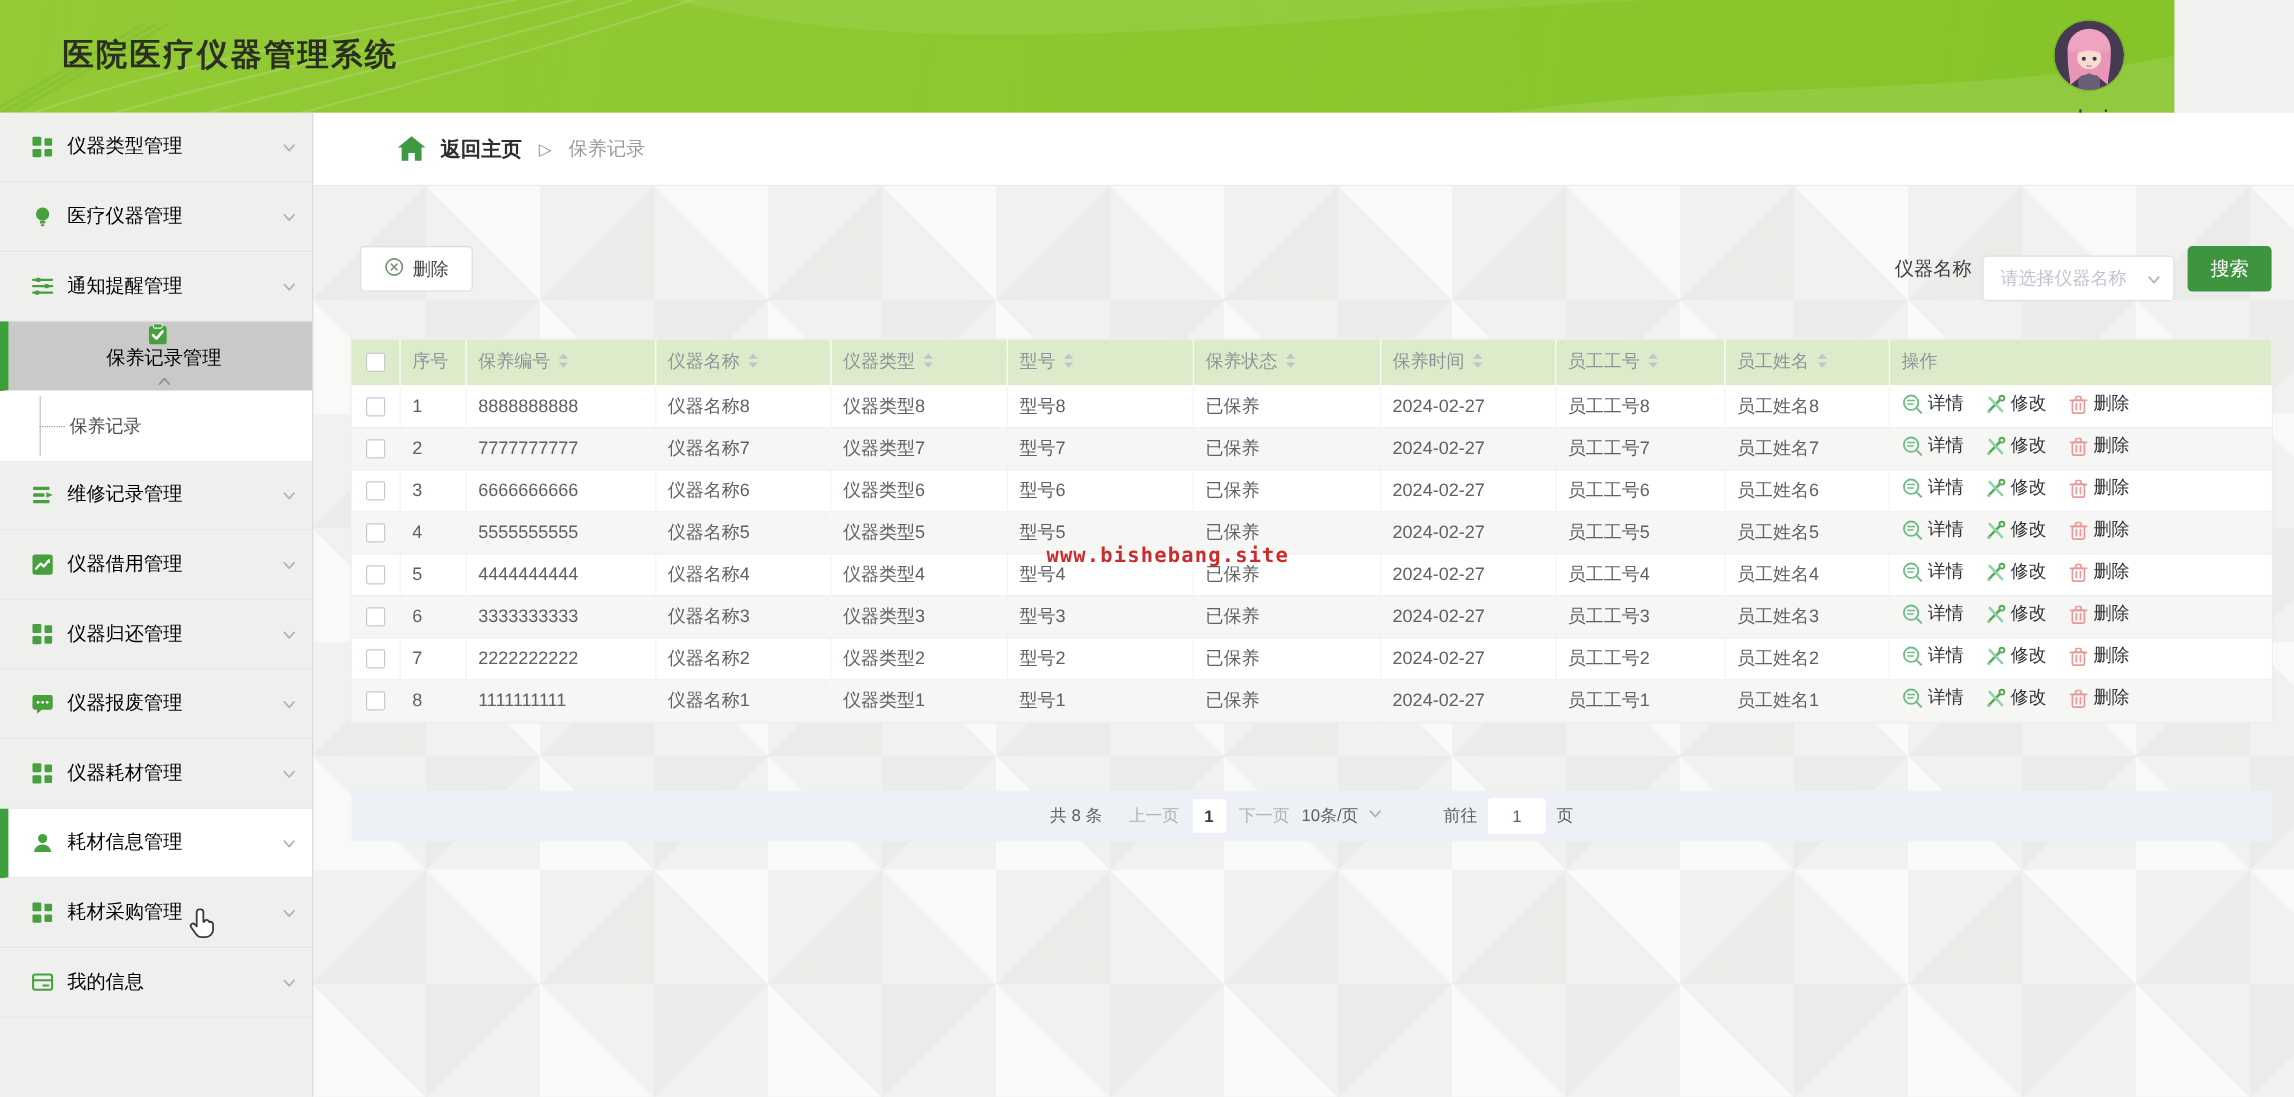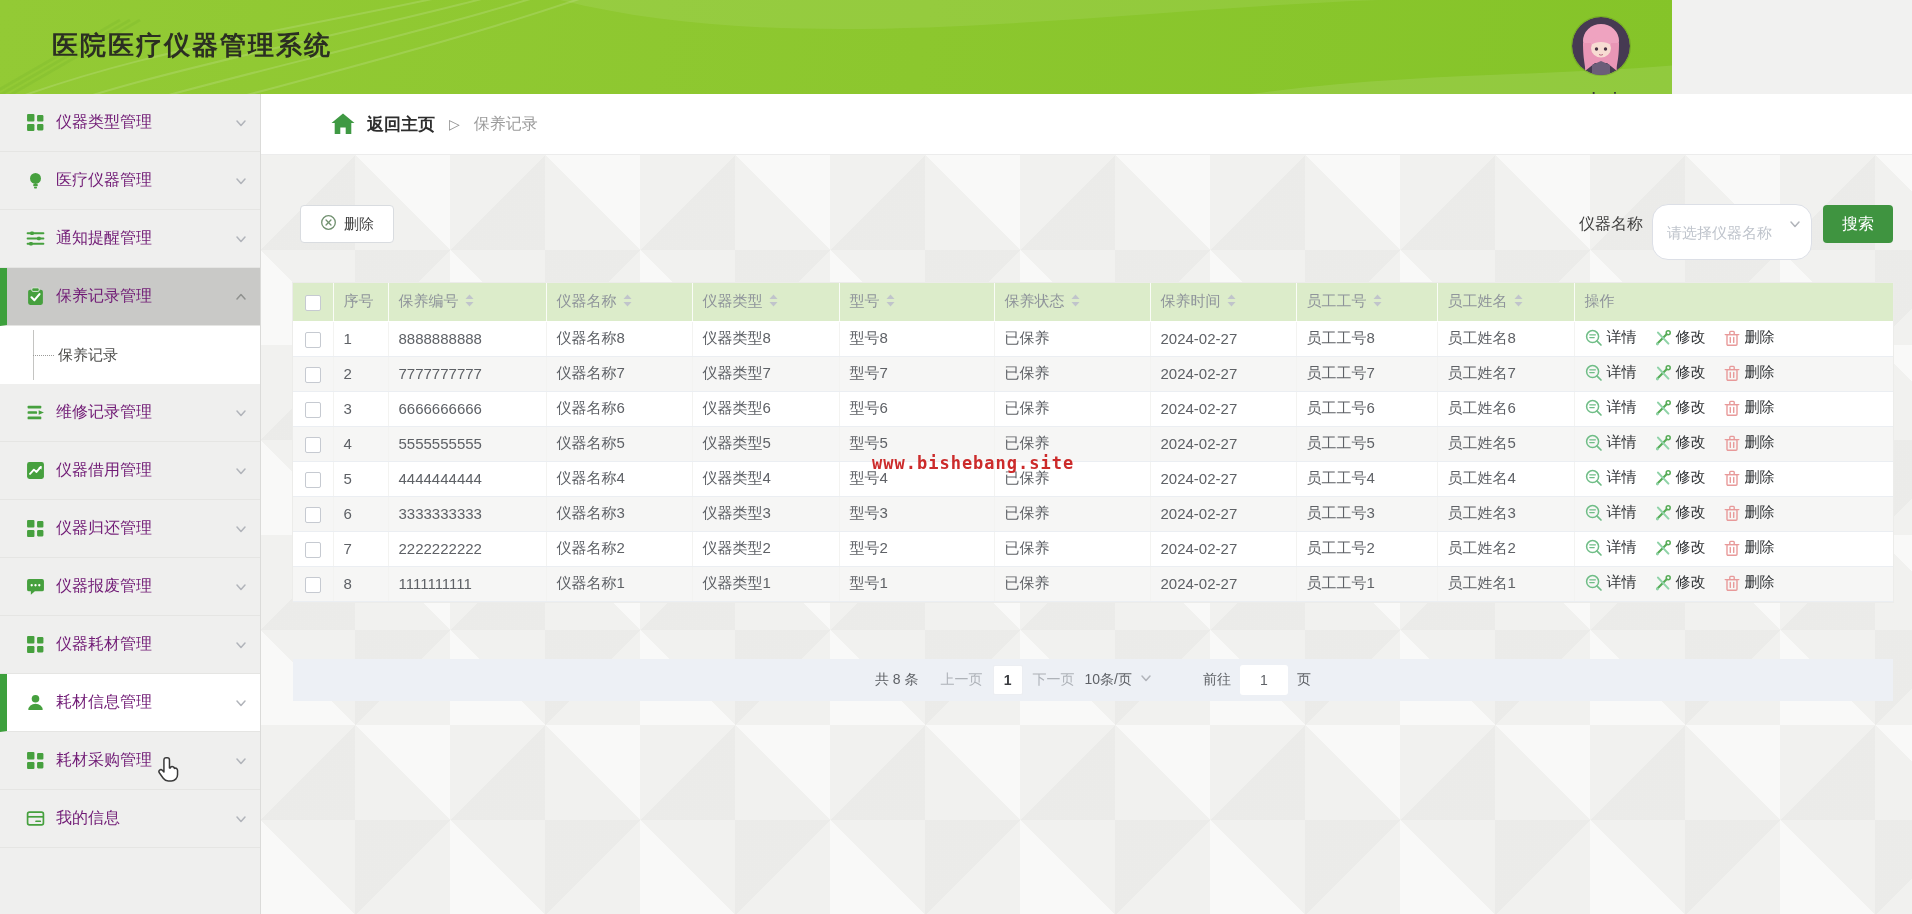--- a/index.html
+++ b/index.html
@@ -3,35 +3,35 @@
 <meta charset="utf-8">
 <style>
   html,body{margin:0;padding:0;}
   body{
     position:relative;width:1912px;height:914px;overflow:hidden;
     font-family:"Liberation Sans","DejaVu Sans",sans-serif;
     background:#f1f1f0;
     -webkit-font-smoothing:antialiased;
   }
   
-  .header{position:absolute;left:0;top:0;width:1672px;height:94px;
+  .header{position:absolute;left:0;top:0;width:1812px;height:94px;
     background:linear-gradient(100deg,#93ca35 0%,#8cc72e 55%,#85c429 100%);overflow:hidden;}
   .header .waves{position:absolute;left:0;top:0;}
   .app-title{position:absolute;left:52px;top:28px;font-size:26px;font-weight:bold;color:#2b2f22;letter-spacing:2px;z-index:2;}
   .user-area{position:absolute;right:42px;top:17px;display:flex;align-items:center;gap:14px;z-index:2;cursor:pointer;flex-direction:column;}
   .avatar{width:58px;height:58px;border-radius:50%;overflow:hidden;display:block;box-shadow:0 0 0 1px rgba(0,0,0,.12);}
   .user-name{font-size:20px;color:#35383a;}
   .user-chev{display:flex;margin-top:3px;}
   
   .sidebar{position:absolute;left:0;top:94px;width:260px;height:820px;background:#efefee;border-right:1px solid #dbdbd9;overflow:hidden;z-index:3;}
-  .side-item{height:58px;box-sizing:border-box;display:flex;align-items:center;padding:0 12px 0 25px;border-bottom:1px solid #e5e5e3;color:#701a75;font-size:16px;cursor:pointer;background:#efefee;}
+  .side-item{height:58px;box-sizing:border-box;display:flex;align-items:center;padding:0 12px 0 25px;border-bottom:1px solid #e5e5e3;color:#000000;font-size:16px;cursor:pointer;background:#efefee;}
   .side-item .s-ico{width:20px;height:20px;margin-right:11px;display:flex;align-items:center;justify-content:center;flex:none;}
   .side-item .s-label{flex:1;white-space:nowrap;}
   .side-item .s-chev{display:flex;flex:none;}
-  .side-item.active{background:#c9c9c7;border-left:7px solid #3da03c;padding-left:18px;}
+  .side-item.active{background:#c9c9c7;border-left:7px solid #3da03c;padding-left:18px;flex-direction:column;}
   .side-item.hover{background:#ffffff;border-left:7px solid #3da03c;padding-left:18px;}
   .submenu{background:#fff;}
   .sub-item{height:58px;box-sizing:border-box;position:relative;display:flex;align-items:center;padding-left:58px;color:#4c4c4a;font-size:15px;background:#fff;cursor:pointer;}
   .sub-item::before{content:"";position:absolute;left:33px;top:4px;bottom:4px;border-left:1px solid #c4c4c2;}
   .sub-item::after{content:"";position:absolute;left:33px;width:21px;top:50%;border-top:1px dotted #9b9b99;}
   
   .breadcrumb-bar{position:absolute;left:260px;top:94px;right:0;height:61px;background:#fff;border-bottom:1px solid #ececec;display:flex;align-items:center;padding-left:71px;box-sizing:border-box;z-index:2;}
   .home-ico{display:flex;margin-right:12px;}
   .bc-home{font-size:17px;font-weight:bold;color:#2e2e2e;text-decoration:none;}
   .bc-sep{font-size:14px;color:#8f8f8f;margin:0 14px;}
@@ -40,21 +40,21 @@
   .content{position:absolute;left:260px;top:155px;right:0;bottom:0;
     background-color:#f1f1ef;
     background-image:
       linear-gradient(45deg, rgba(255,255,255,.55) 25%, transparent 25%, transparent 75%, rgba(255,255,255,.55) 75%),
       linear-gradient(135deg, rgba(224,224,221,.35) 25%, transparent 25%, transparent 75%, rgba(224,224,221,.35) 75%);
     background-size:190px 190px;background-position:0 0,95px 95px;}
   .btn-delete{position:absolute;left:40px;top:50px;width:94px;height:38px;background:#fff;border:1px solid #d9dce0;border-radius:4px;
     display:flex;align-items:center;justify-content:center;gap:7px;font-size:15px;color:#454545;cursor:pointer;font-family:inherit;}
   .search-area{position:absolute;top:50px;right:19px;display:flex;align-items:center;height:38px;}
   .search-label{font-size:16px;color:#3e3e3e;margin-right:9px;}
-  .select{position:relative;width:160px;height:56px;background:#fff;border:1px solid #dcdfe6;border-radius:16px;box-sizing:border-box;display:flex;align-items:center;margin-top:16px;}
+  .select{position:relative;width:160px;height:38px;background:#fff;border:1px solid #dcdfe6;border-radius:4px;box-sizing:border-box;display:flex;align-items:center;margin-top:16px;}
   .select input{border:none;outline:none;background:transparent;width:118px;margin-left:12px;font-size:15px;color:#5e6166;font-family:inherit;}
   .select input::placeholder{color:#bfc4cc;}
   .sel-chev{position:absolute;right:9px;top:12px;display:flex;}
   .btn-search{margin-left:11px;width:70px;height:38px;background:#3f9440;border:none;border-radius:4px;color:#fff;font-size:16px;cursor:pointer;font-family:inherit;}
   
   .grid{position:absolute;left:33px;top:128px;width:1600px;border-collapse:collapse;table-layout:fixed;background:#fff;box-shadow:0 0 0 1px #ececea;}
   .grid th{height:38px;background:#dcecca;font-weight:normal;font-size:15px;color:#8f949b;text-align:left;padding:0 10px;box-sizing:border-box;border-right:1px solid rgba(255,255,255,.85);border-bottom:1px solid #fff;white-space:nowrap;}
   .grid th:last-child{border-right:none;}
   .grid td{height:35px;font-size:15px;color:#5e6166;padding:0 10px;box-sizing:border-box;border-bottom:1px solid #ebeef2;border-right:1px solid #f3f3f1;white-space:nowrap;overflow:hidden;background:#fff;}
   .grid td:last-child{border-right:none;}

